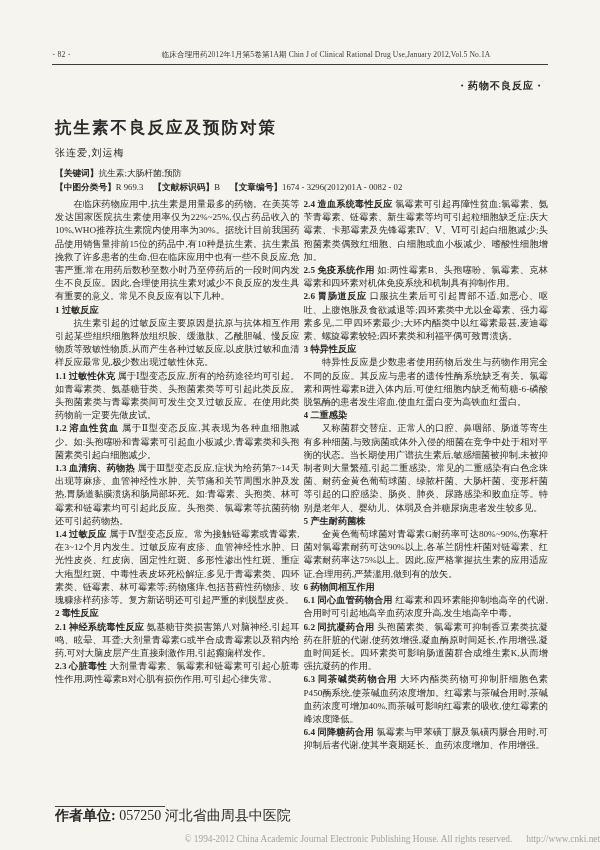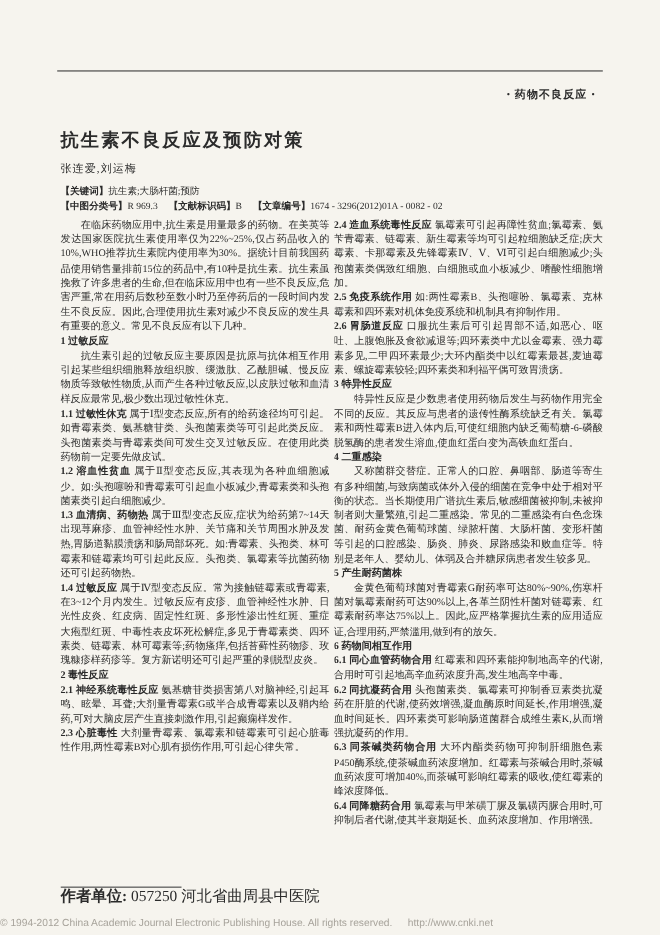--- a/index.html
+++ b/index.html
@@ -57,32 +57,36 @@
   .lead{font-weight:bold;}
   .footnote{
     margin-top:auto;
     font-size:14px;line-height:12px;
     padding-top:3px;
   }
   .footnote .rule{display:block;width:110px;border-top:1px solid #444;margin-bottom:3px;}
   
   .footer{
     position:absolute;left:0;right:0;bottom:6px;
-    text-align:left;
+    text-align:right;
     font-size:9.3px;color:#a7a39b;
-    font-family:Liberation Sans, sans-serif;
+    font-family:Liberation Serif, serif;
     white-space:nowrap;
   }
   .footer .url{margin-left:14px;}
 </style>
 </head>
 <body>
 
 <div class="page">
 
+  <div class="header-row">
+    <span class="page-num">・82・</span>
+    <span class="journal-line">临床合理用药2012年1月第5卷第1A期  Chin J of Clinical Rational Drug Use,January 2012,Vol.5 No.1A</span>
+  </div>
   <div class="header-rule"></div>
 
   <div class="column-tag">・药物不良反应・</div>
 
   <h1 class="title">抗生素不良反应及预防对策</h1>
   <div class="authors">张连爱,刘运梅</div>
 
   <div class="meta">
     <div>
       <b>【关键词】</b><span>抗生素;大肠杆菌;预防</span>

